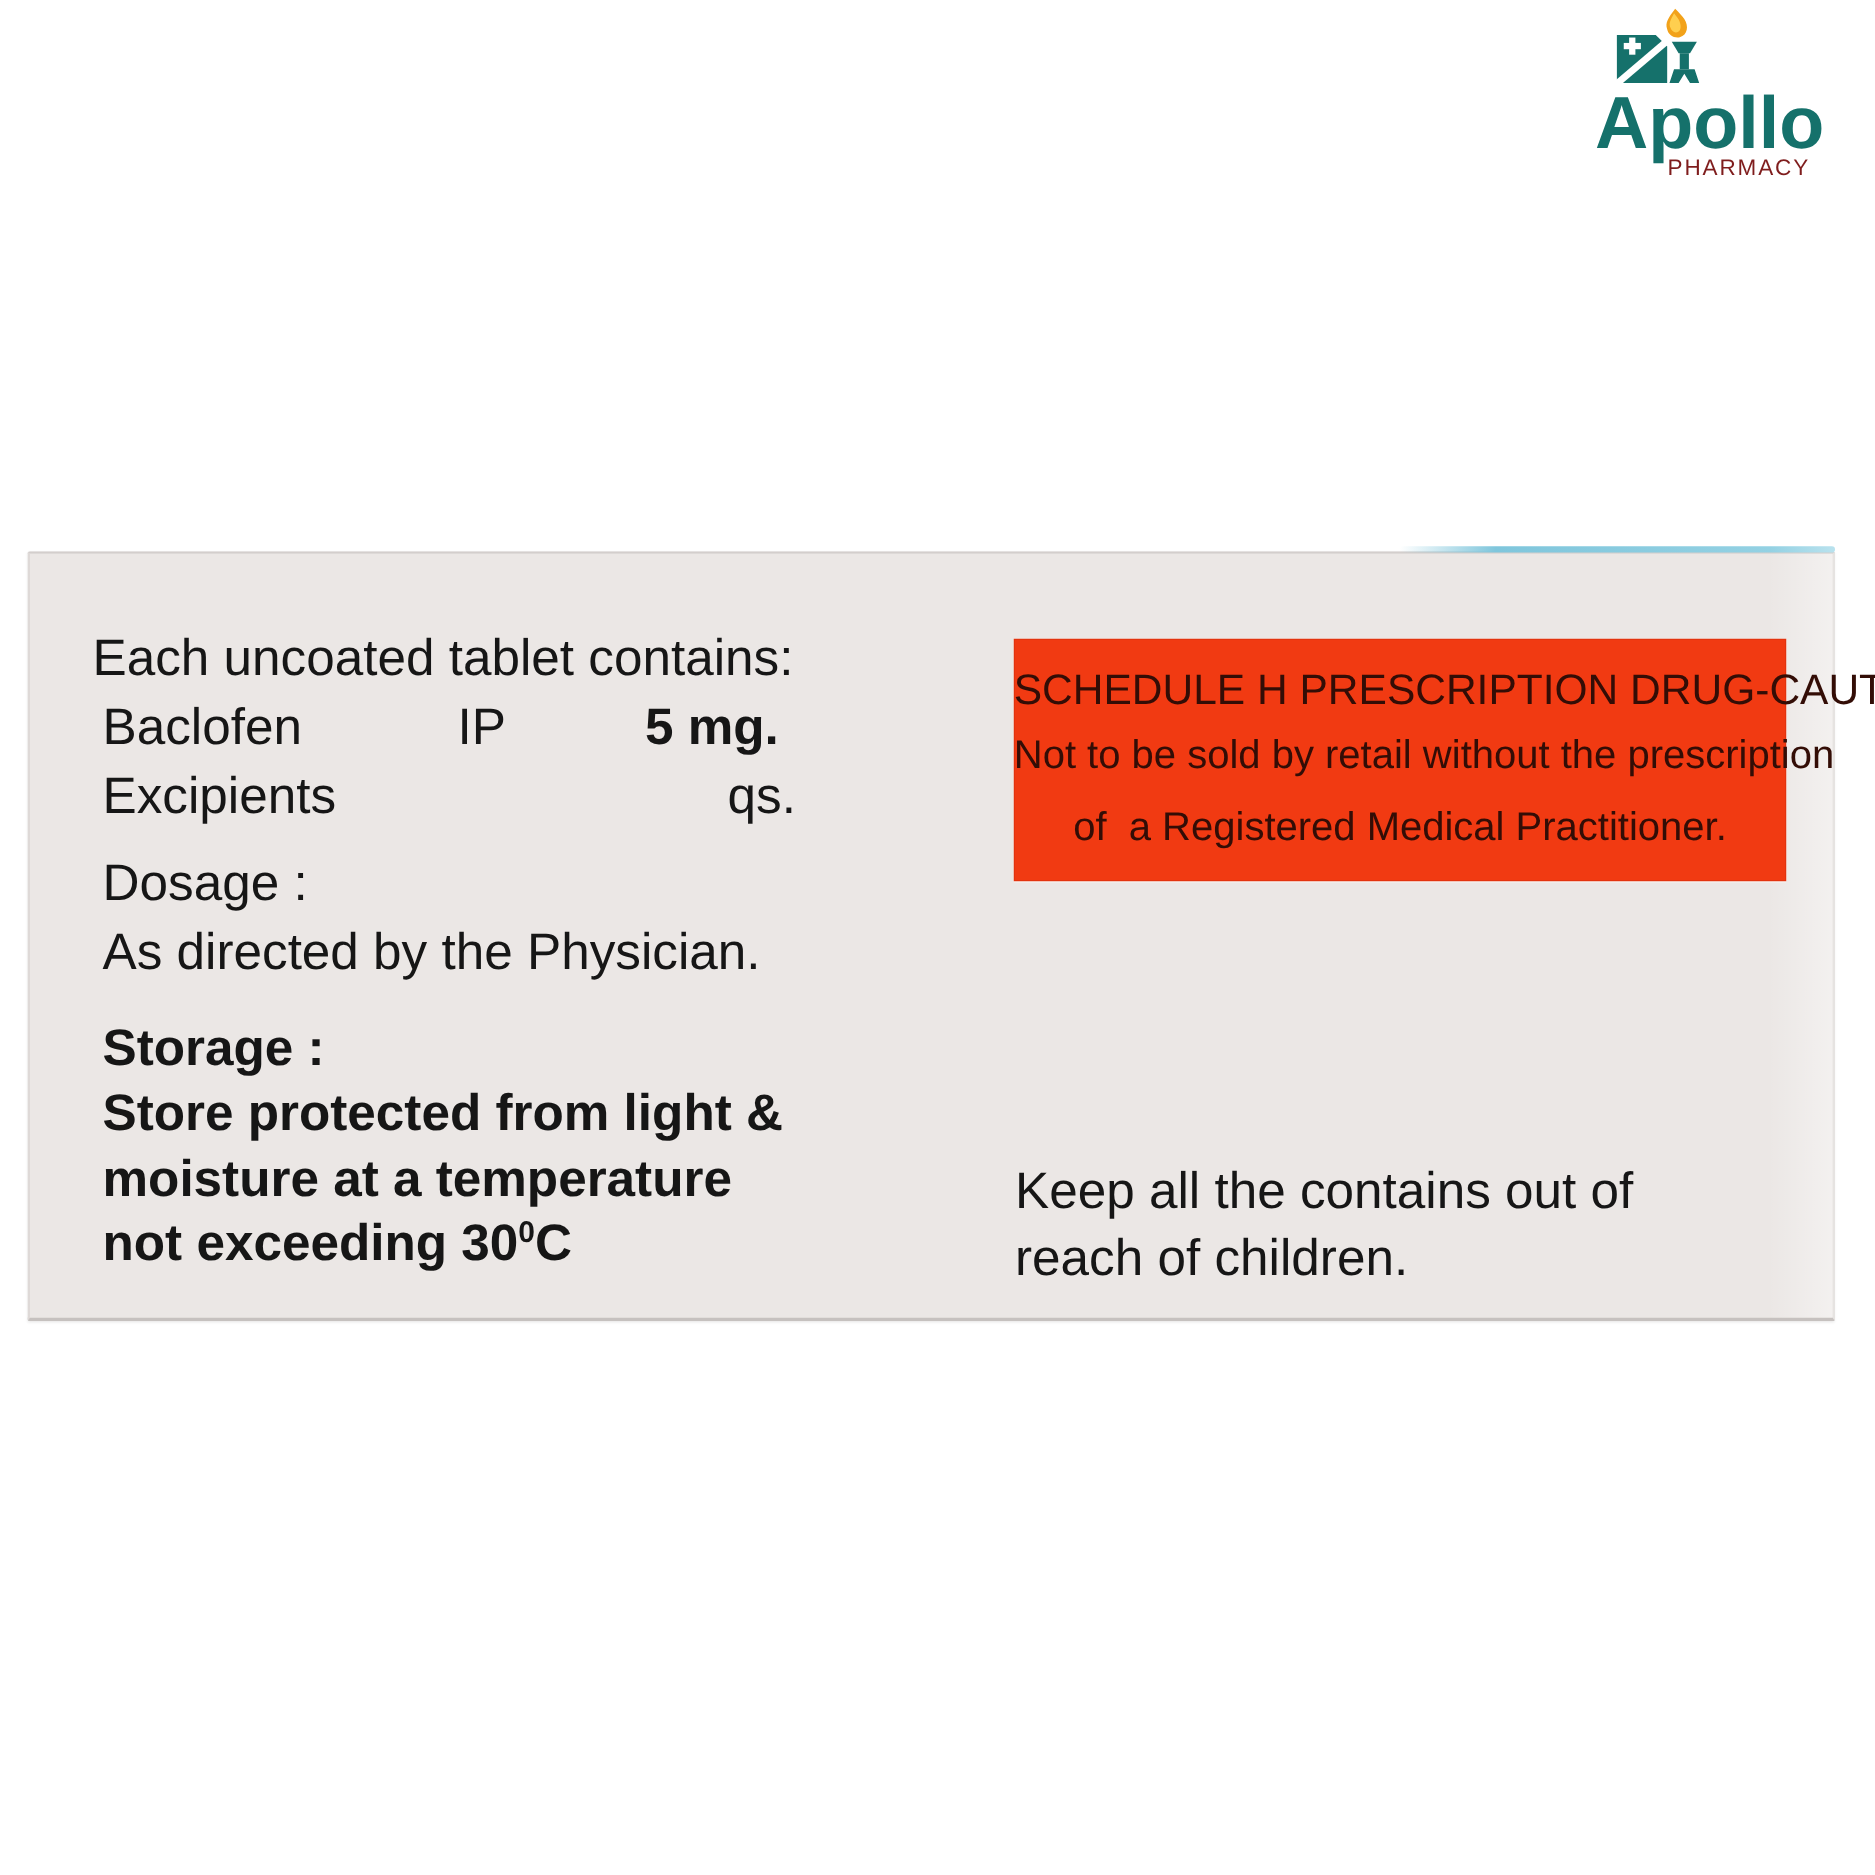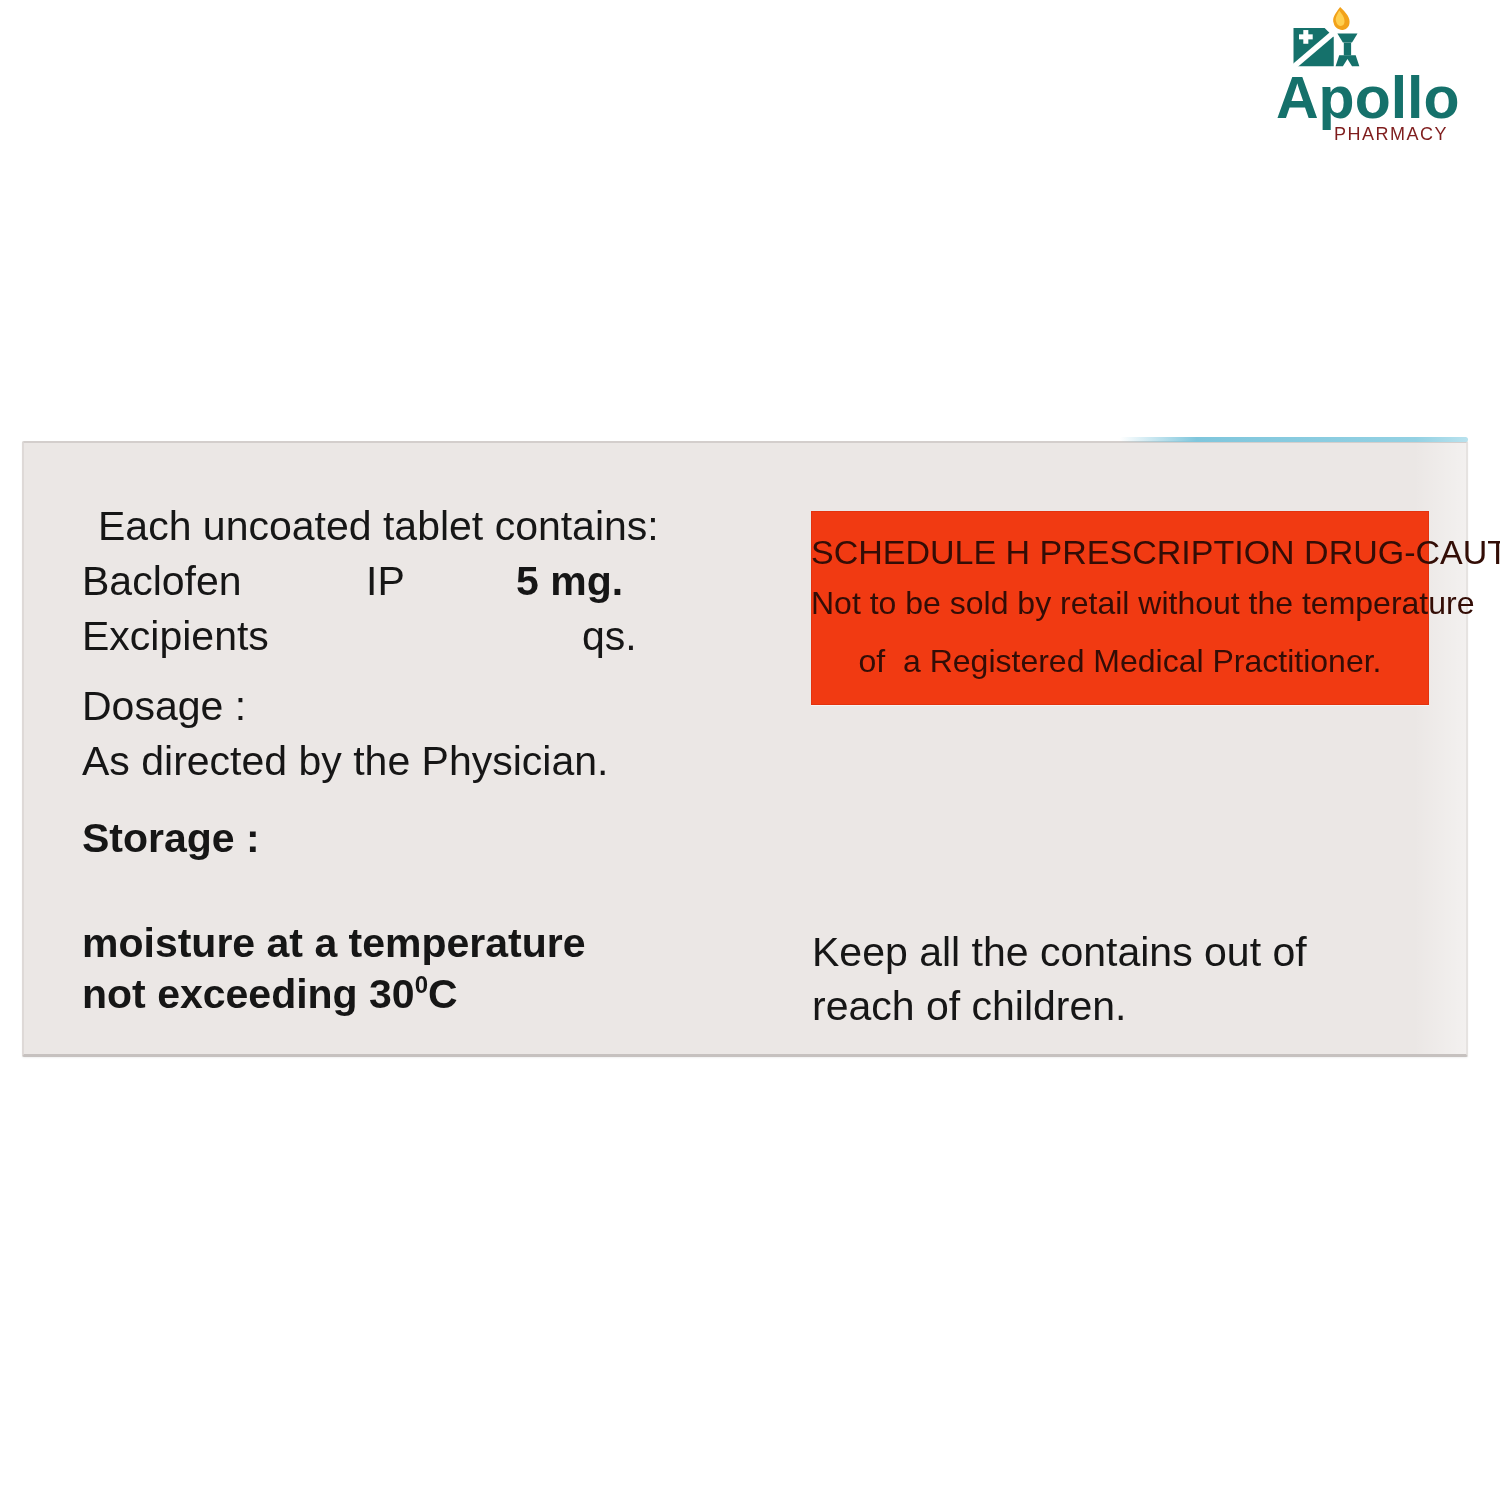--- a/index.html
+++ b/index.html
@@ -148,41 +148,42 @@
       <polygon points="54,54 72,54 76,66 68,66 63,58 58,66 50,66" fill="#15716b"></polygon>
     </svg>
     <div class="brand-name">Apollo</div>
     <div class="brand-sub">PHARMACY</div>
   </div>
 
   <div class="panel">
     <div class="panel-fold"></div>
     <div class="cyan-edge"></div>
 
-    <div class="t" style="left:74px; top:60px;">Each uncoated tablet contains:</div>
+    <div class="t" style="left:50px; top:60px;">Each uncoated tablet contains:</div>
 
     <div class="t" style="left:58px;  top:115px;">Baclofen</div>
     <div class="t" style="left:342px; top:115px;">IP</div>
     <div class="t" style="left:492px; top:115px;font-weight:bold;">5 mg.</div>
 
     <div class="t" style="left:58px;  top:170px;">Excipients</div>
     <div class="t" style="left:558px; top:170px;">qs.</div>
 
     <div class="t" style="left:58px; top:240px;">Dosage :</div>
     <div class="t" style="left:58px; top:295px;">As directed by the Physician.</div>
 
     <div class="t bold" style="left:58px; top:372px;">Storage :</div>
+    <div class="t bold" style="left:58px; top:424px;">Store protected from light &amp;</div>
     <div class="t bold" style="left:58px; top:477px;">moisture at a temperature</div>
     <div class="t bold" style="left:58px; top:528px;">
       <span>not exceeding 30</span><span class="sup0">0</span><span>C</span>
     </div>
 
     <div class="schedule-box">
       <div class="wline wline1">SCHEDULE H PRESCRIPTION DRUG-CAUTION</div>
-      <div class="wline wline2">Not to be sold by retail without the temperature</div>
+      <div class="wline wline2">Not to be sold by retail without the prescription</div>
       <div class="wline wline3">of  a Registered Medical Practitioner.</div>
     </div>
 
     <div class="t" style="left:788px; top:486px;">Keep all the contains out of</div>
     <div class="t" style="left:788px; top:540px;">reach of children.</div>
   </div>
 
 </div>
 
 </body></html>

